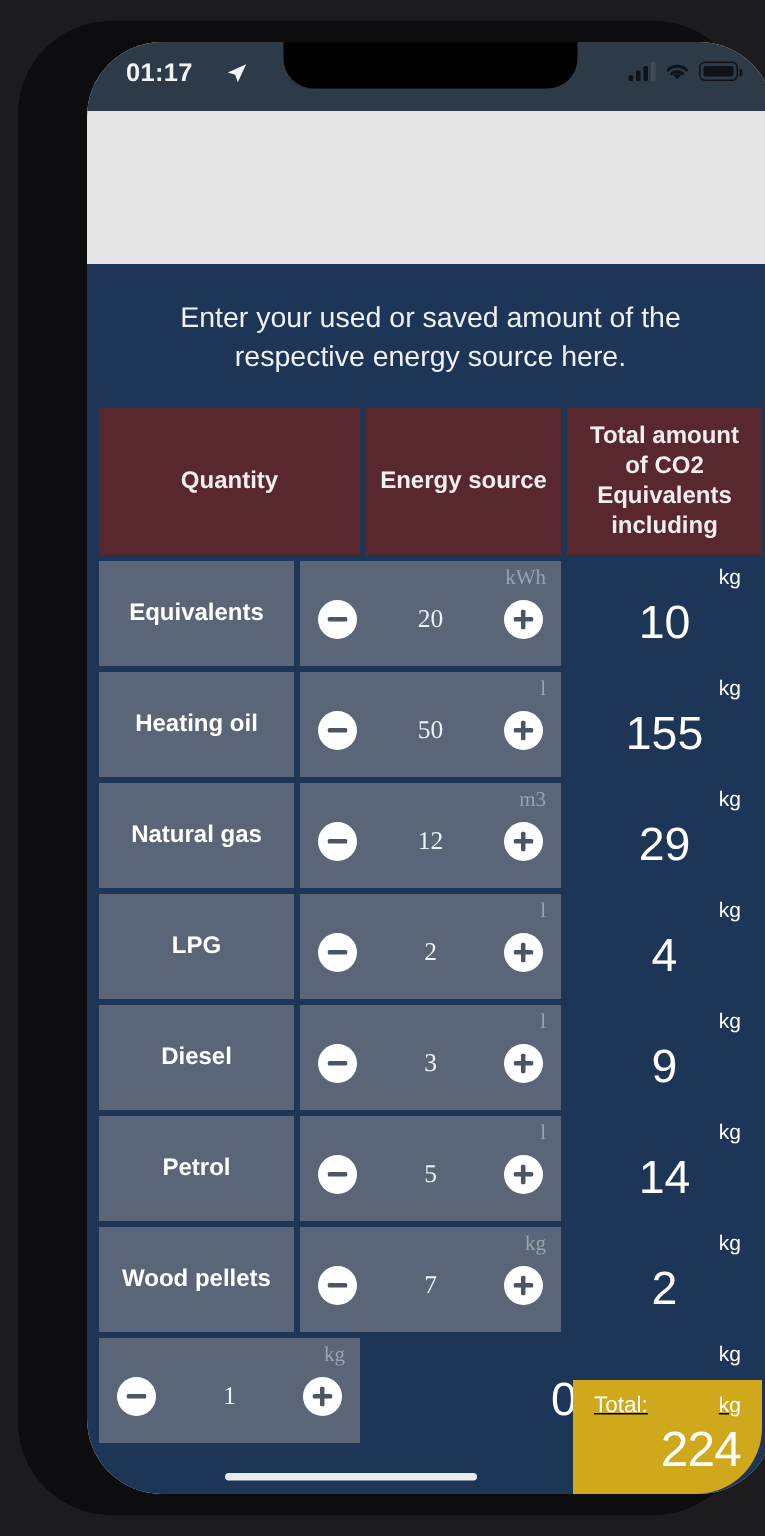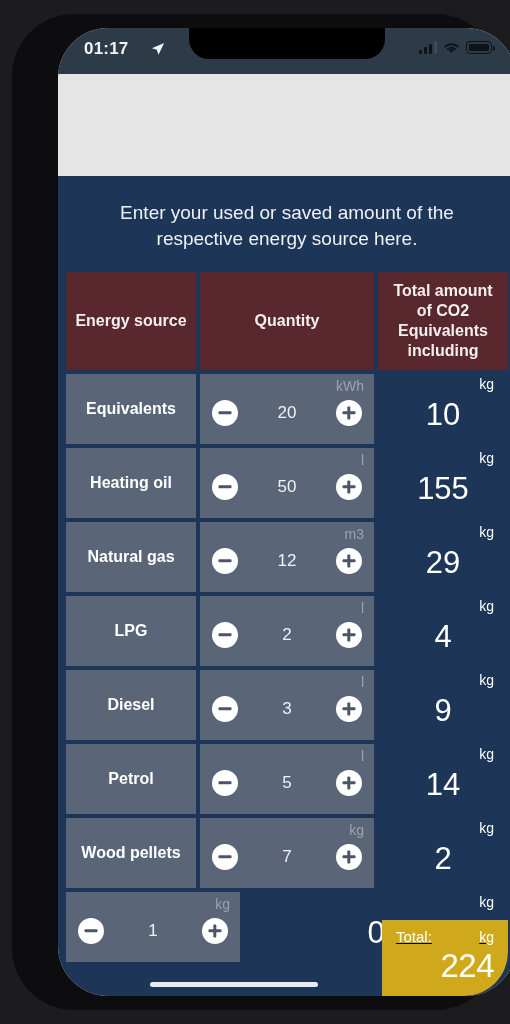--- a/index.html
+++ b/index.html
@@ -202,20 +202,21 @@
     padding: 2px 4px;
   }
   .cell-qty {
     background: #5a6677;
     position: relative;
     display: flex;
     align-items: center;
     justify-content: space-between;
     box-sizing: border-box;
     padding: 0 12px;
+    font-family: Liberation Serif, serif;
   }
   .unit {
     position: absolute;
     right: 10px; top: 4px;
     color: #9aa3ae;
     font-size: 14px;
   }
   .qty-val {
     color: #eef1f5;
     font-size: 17px;
@@ -337,22 +338,22 @@
       </div>
     </div>
 
 
     <div class="content">
 
       <div class="intro">Enter your used or saved amount of the respective energy source here.</div>
 
       <div class="table">
         <div class="thead">
+          <div class="th col-qty">Quantity</div>
           <div class="th col-src">Energy source</div>
-          <div class="th col-qty">Quantity</div>
           <div class="th col-total">Total amount of CO2 Equivalents including</div>
         </div>
 
         <div id="rows">
             <div class="trow">
               <div class="cell-src col-src">Equivalents</div>
               <div class="cell-qty col-qty">
                 <span class="unit">kWh</span>
                 <span class="step minus"></span>
                 <span class="qty-val">20</span>

